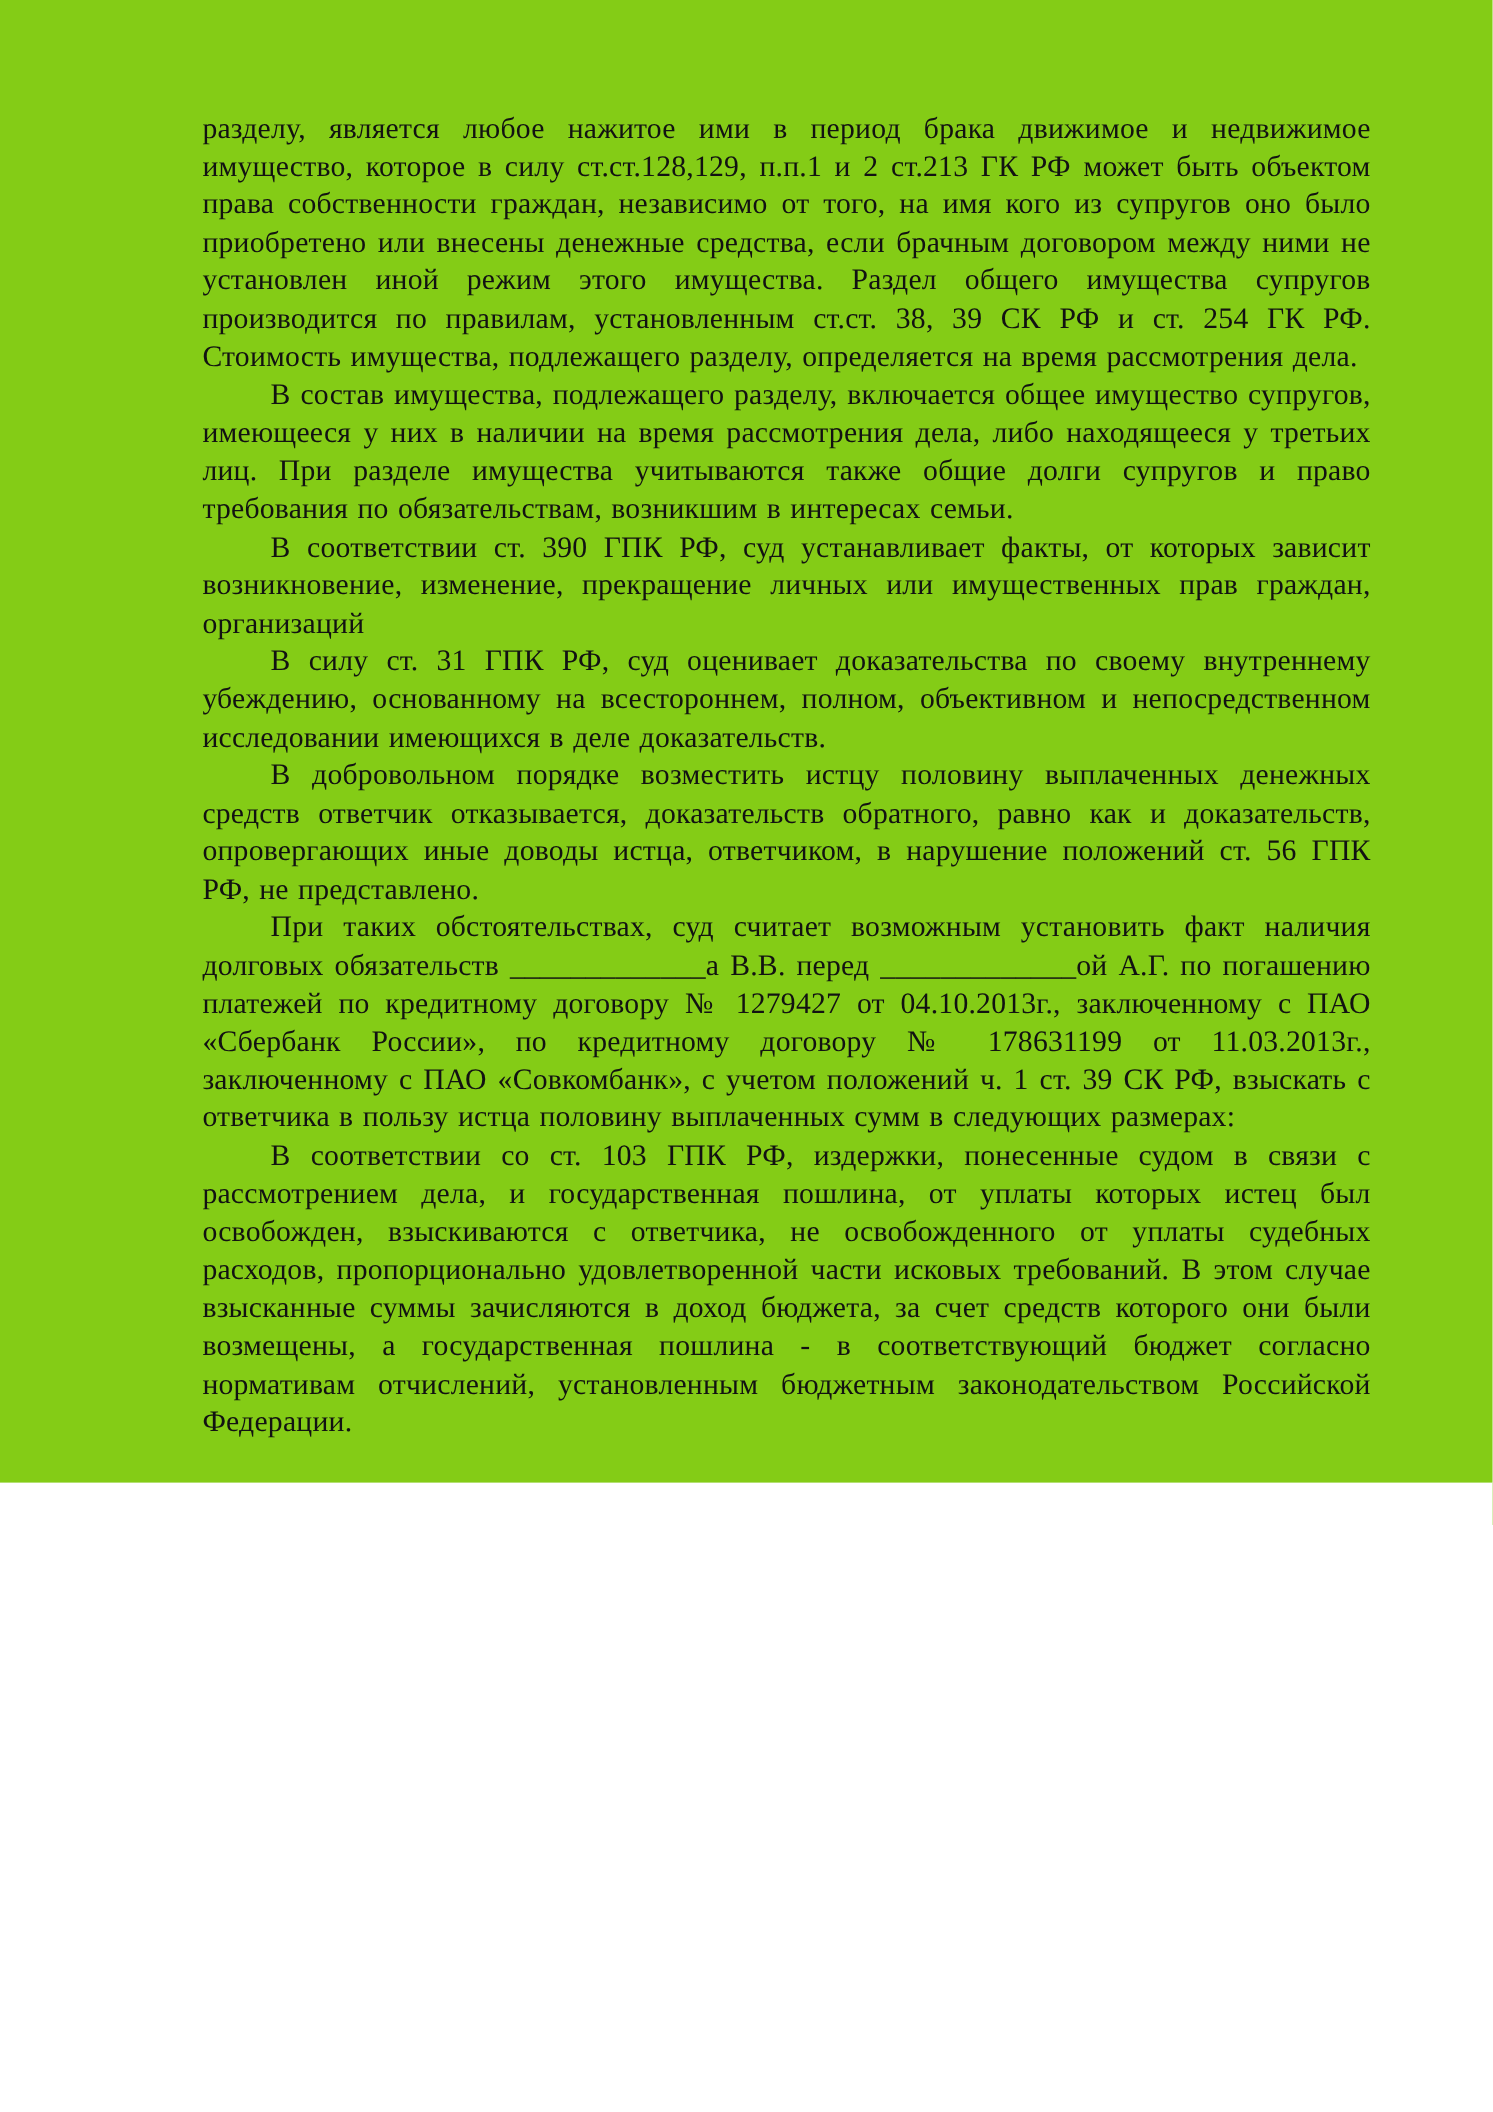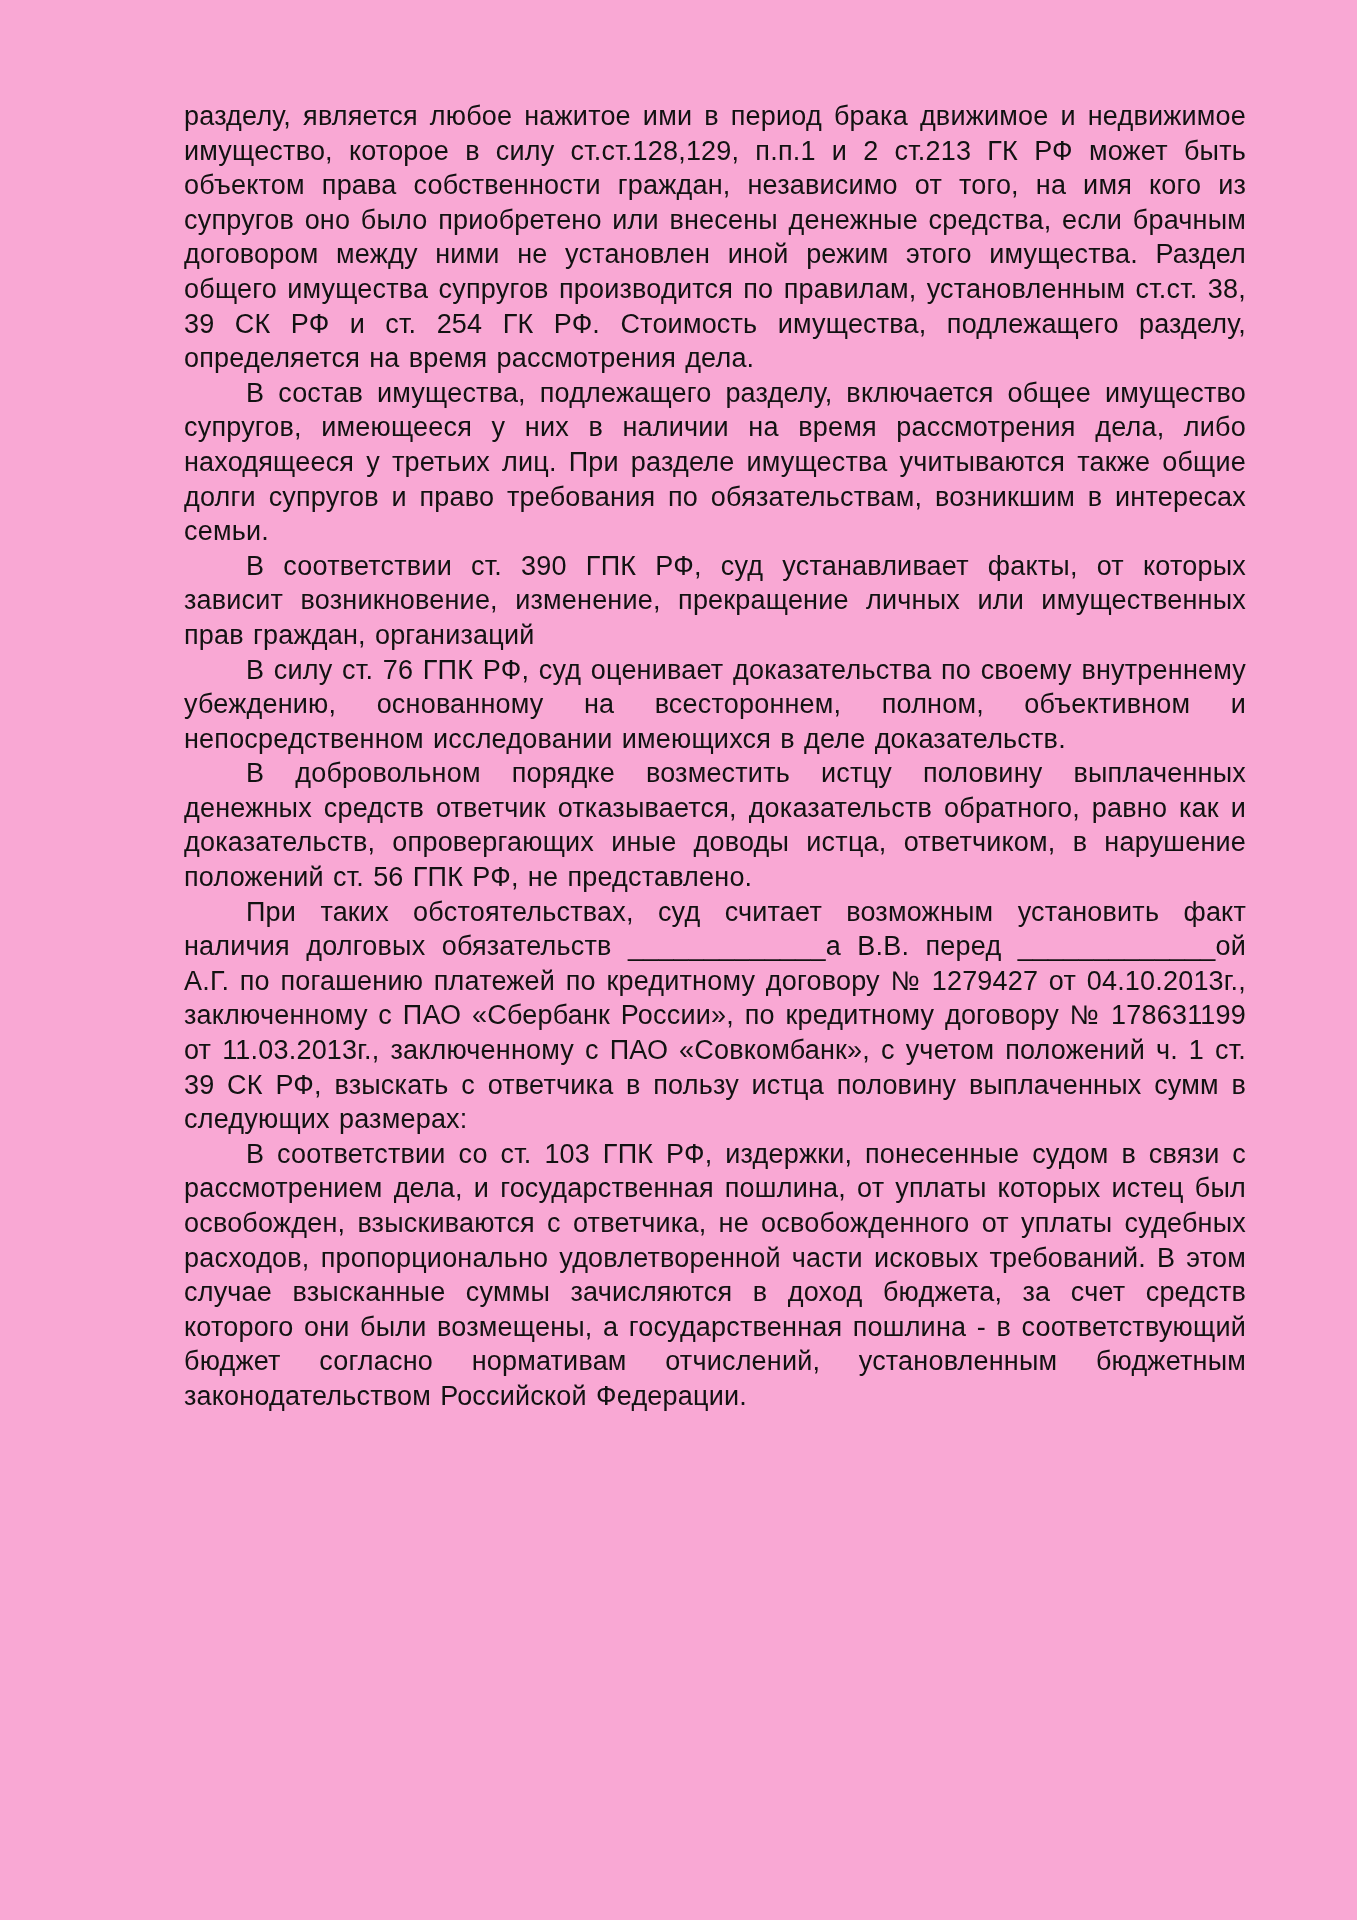--- a/index.html
+++ b/index.html
@@ -3,24 +3,24 @@
 <meta charset="utf-8">
 <style>
   html, body {
     margin: 0;
     padding: 0;
     background: #ffffff;
   }
   .page {
     position: relative;
     width: 1357px;
-    height: 1920px;
-    background: #f9a8d4;
+    height: 1348px;
+    background: #84cc16;
     overflow: hidden;
-    font-family: Liberation Sans, sans-serif;
+    font-family: Liberation Serif, serif;
   }
   .text-block {
     position: absolute;
     left: 184px;
     top: 99px;
     width: 1062px;
     color: #121212;
     font-size: 27px;
     line-height: 34.6px;
     text-align: justify;
@@ -40,18 +40,18 @@
   }
 </style>
 </head>
 <body>
 
 <div class="page">
   <div class="text-block">
     <p class="para no-indent">разделу, является любое нажитое ими в период брака движимое и недвижимое имущество, которое в силу ст.ст.128,129, п.п.1 и 2 ст.213 ГК РФ может быть объектом права собственности граждан, независимо от того, на имя кого из супругов оно было приобретено или внесены денежные средства, если брачным договором между ними не установлен иной режим этого имущества. Раздел общего имущества супругов производится по правилам, установленным ст.ст. 38, 39 СК РФ и ст. 254 ГК РФ. Стоимость имущества, подлежащего разделу, определяется на время рассмотрения дела.</p>
     <p class="para">В состав имущества, подлежащего разделу, включается общее имущество супругов, имеющееся у них в наличии на время рассмотрения дела, либо находящееся у третьих лиц. При разделе имущества учитываются также общие долги супругов и право требования по обязательствам, возникшим в интересах семьи.</p>
     <p class="para">В соответствии ст. 390 ГПК РФ, суд устанавливает факты, от которых зависит возникновение, изменение, прекращение личных или имущественных прав граждан, организаций</p>
-    <p class="para">В силу ст. 76 ГПК РФ, суд оценивает доказательства по своему внутреннему убеждению, основанному на всестороннем, полном, объективном и непосредственном исследовании имеющихся в деле доказательств.</p>
+    <p class="para">В силу ст. 31 ГПК РФ, суд оценивает доказательства по своему внутреннему убеждению, основанному на всестороннем, полном, объективном и непосредственном исследовании имеющихся в деле доказательств.</p>
     <p class="para">В добровольном порядке возместить истцу половину выплаченных денежных средств ответчик отказывается, доказательств обратного, равно как и доказательств, опровергающих иные доводы истца, ответчиком, в нарушение положений ст. 56 ГПК РФ, не представлено.</p>
     <p class="para">При таких обстоятельствах, суд считает возможным установить факт наличия долговых обязательств _____________а В.В. перед _____________ой А.Г. по погашению платежей по кредитному договору № 1279427 от 04.10.2013г., заключенному с ПАО «Сбербанк России», по кредитному договору № 178631199 от 11.03.2013г., заключенному с ПАО «Совкомбанк», с учетом положений ч. 1 ст. 39 СК РФ, взыскать с ответчика в пользу истца половину выплаченных сумм в следующих размерах:</p>
     <p class="para">В соответствии со ст. 103 ГПК РФ, издержки, понесенные судом в связи с рассмотрением дела, и государственная пошлина, от уплаты которых истец был освобожден, взыскиваются с ответчика, не освобожденного от уплаты судебных расходов, пропорционально удовлетворенной части исковых требований. В этом случае взысканные суммы зачисляются в доход бюджета, за счет средств которого они были возмещены, а государственная пошлина - в соответствующий бюджет согласно нормативам отчислений, установленным бюджетным законодательством Российской Федерации.</p>
   </div>
 </div>
 
 </body></html>

